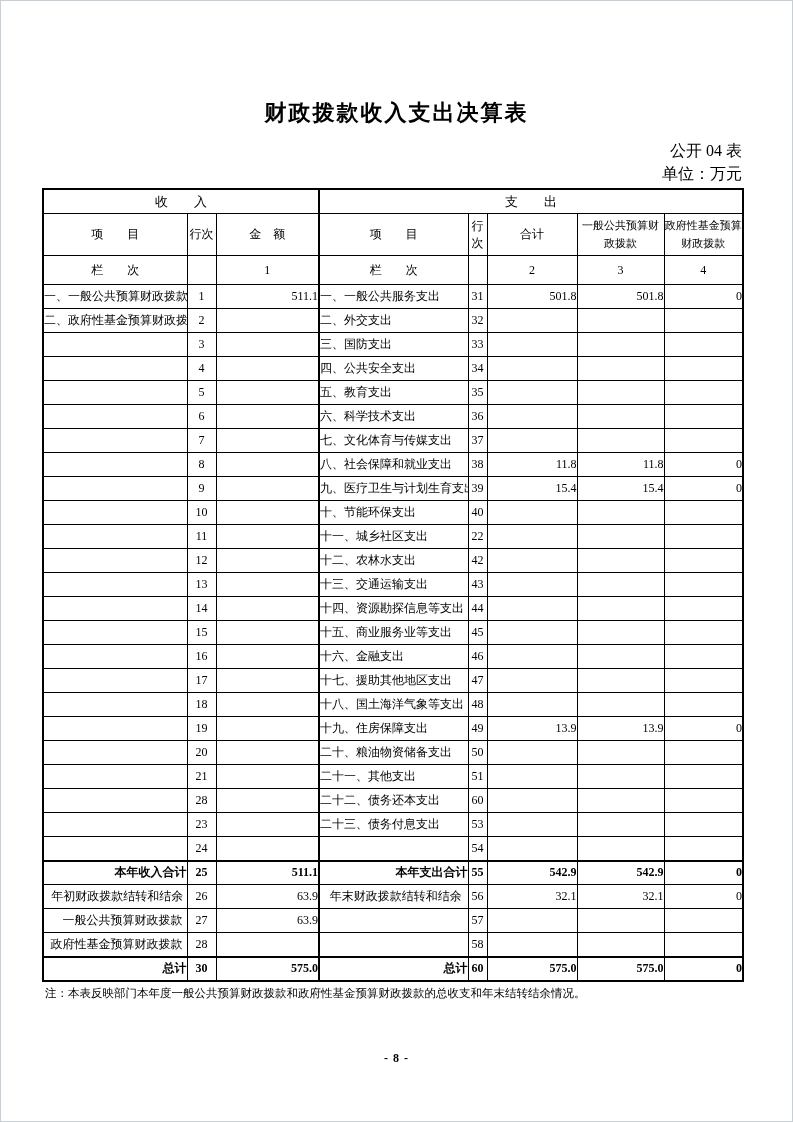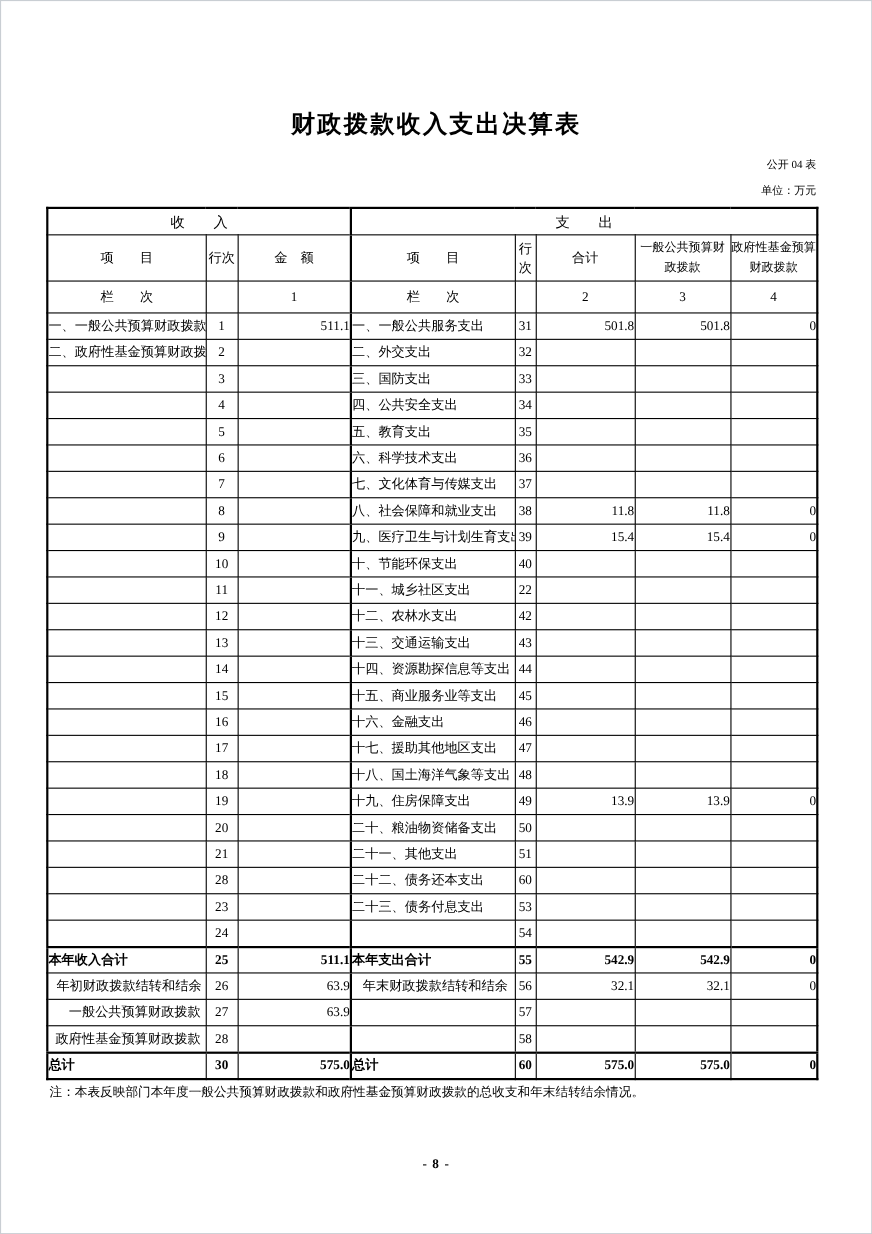--- a/index.html
+++ b/index.html
@@ -5,21 +5,21 @@
   html,body{margin:0;padding:0;}
   body{
     width:793px;height:1122px;position:relative;background:#ffffff;
     font-family:"Liberation Serif","DejaVu Serif",serif;color:#000;
     overflow:hidden;
   }
   .page-frame{position:absolute;left:0;top:0;width:791px;height:1120px;
     border:1px solid #c9ced3;pointer-events:none;}
   .doc-title{position:absolute;top:99px;left:0;width:100%;text-align:center;
     font-size:22px;font-weight:bold;letter-spacing:2px;line-height:27px;}
-  .meta-label{position:absolute;right:51px;text-align:right;font-size:10px;line-height:14px;}
+  .meta-label{position:absolute;right:51px;text-align:right;font-size:16px;line-height:14px;}
   .meta-table{top:144px;}
   .meta-unit{top:167px;}
   table.fiscal{
     position:absolute;left:42px;top:188px;width:700px;
     border-collapse:collapse;table-layout:fixed;
     border:2px solid #000;font-size:12px;
   }
   table.fiscal th,table.fiscal td{
     border:1px solid #000;padding:0;overflow:hidden;white-space:nowrap;
     font-weight:normal;vertical-align:middle;
@@ -29,21 +29,21 @@
   tr.hrow2 th{height:41px;}
   tr.hrow3 th{height:28px;}
   tbody tr{height:24px;}
   .divider{border-left:2px solid #000 !important;}
   .wrap{white-space:normal !important;line-height:1.55;font-size:11px;}
   .vwrap{white-space:normal !important;line-height:1.4;}
   td.item{text-align:left;padding-left:2px;font-size:12px;}
   td.line{text-align:center;}
   td.num{text-align:right;padding-right:3px;}
   tr.row-total td{font-weight:bold;border-top:2px solid #000;}
-  tr.row-total td.item{text-align:left;padding-left:0;}
+  tr.row-total td.item{text-align:right;padding-left:0;}
   tr.row-carry td.item{text-align:center;padding-left:4px;}
   tr.row-sub td.item{text-align:right;padding-left:0;padding-right:4px;}
   .note{position:absolute;left:45px;top:986px;width:710px;font-size:11.5px;line-height:15px;}
   .page-number{position:absolute;top:1051px;left:0;width:100%;text-align:center;
     font-size:12px;font-weight:bold;letter-spacing:1px;}
 </style>
 </head>
 <body>
 
 <div class="page-frame"></div>

